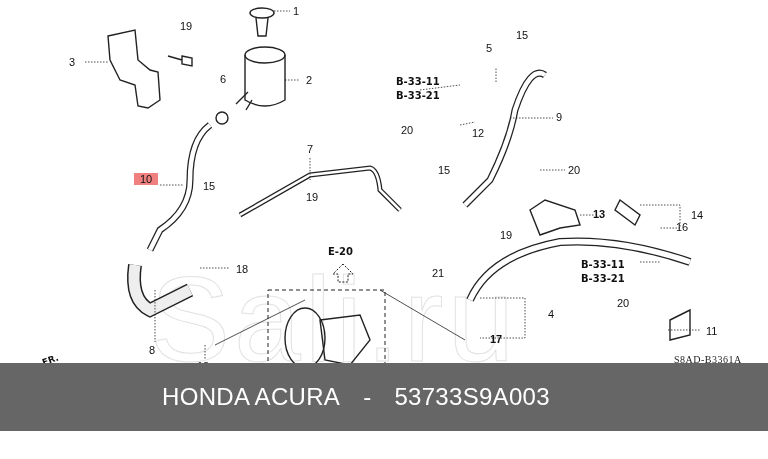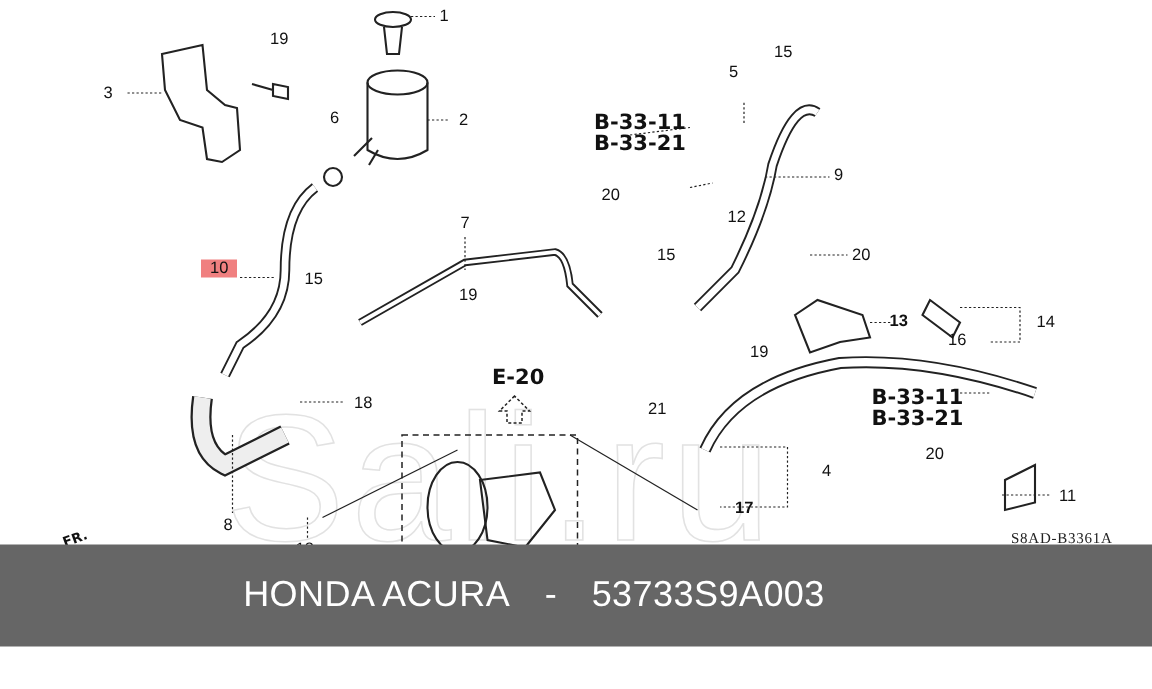--- a/index.html
+++ b/index.html
@@ -1,20 +1,20 @@
 <!DOCTYPE html>
 <html><head>
 <meta charset="utf-8">
 <style>
   html, body { margin:0; padding:0; background:#ffffff; }
   body { width:768px; height:459px; position:relative; overflow:hidden; font-family:"Liberation Sans", sans-serif; }
   #diagram { position:absolute; left:0; top:0; width:768px; height:383px; background:#fff; }
   #diagram svg { position:absolute; left:0; top:0; }
   .callout { position:absolute; font-family:"Liberation Sans", sans-serif; font-size:11px; color:#111; line-height:12px; white-space:nowrap; }
-  .ref { position:absolute; font-family:"DejaVu Sans", sans-serif; font-weight:bold; font-size:14px; color:#111; line-height:12px; white-space:nowrap; }
+  .ref { position:absolute; font-family:"DejaVu Sans", sans-serif; font-weight:bold; font-size:10px; color:#111; line-height:12px; white-space:nowrap; }
   .highlight { background:#f08080; padding:0 6px; }
   .code { position:absolute; font-family:"Liberation Serif", serif; font-size:10px; color:#222; letter-spacing:0.5px; }
   .watermark { position:absolute; font-family:"Liberation Sans", sans-serif; font-size:120px; color:transparent; -webkit-text-stroke:1px #e2e2e2; letter-spacing:4px; }
   #footer { position:absolute; left:0; top:363px; width:768px; height:68px; background:#666666; display:flex; align-items:center; justify-content:center;gap:16px; }
   #footer span { color:#ffffff; font-family:"Liberation Sans", sans-serif; font-size:24px; letter-spacing:0.3px; }
   .gap { display:inline-block; width:40px; }
 </style>
 </head>
 <body>
 
@@ -96,27 +96,27 @@
   <span class="callout" style="left:306px;top:74px;">2</span>
   <span class="callout" style="left:69px;top:56px;">3</span>
   <span class="callout" style="left:548px;top:308px;">4</span>
   <span class="callout" style="left:486px;top:42px;">5</span>
   <span class="callout" style="left:220px;top:73px;">6</span>
   <span class="callout" style="left:307px;top:143px;">7</span>
   <span class="callout" style="left:149px;top:344px;">8</span>
   <span class="callout" style="left:556px;top:111px;">9</span>
   <span class="callout highlight" style="left:134px;top:173px;">10</span>
   <span class="callout" style="left:706px;top:325px;">11</span>
-  <span class="callout" style="left:472px;top:139px;margin-left:13px;">12</span>
+  <span class="callout" style="left:472px;top:127px;">12</span>
   <span class="callout" style="left:593px;top:208px;font-weight:bold;">13</span>
   <span class="callout" style="left:691px;top:209px;">14</span>
   <span class="callout" style="left:516px;top:29px;">15</span>
   <span class="callout" style="left:203px;top:180px;">15</span>
   <span class="callout" style="left:438px;top:164px;">15</span>
-  <span class="callout" style="left:632px;top:221px;text-align:center;">16</span>
+  <span class="callout" style="left:676px;top:221px;text-align:center;">16</span>
   <span class="callout" style="left:490px;top:333px;font-weight:bold;">17</span>
   <span class="callout" style="left:236px;top:263px;">18</span>
   <span class="callout" style="left:197px;top:360px;">18</span>
   <span class="callout" style="left:180px;top:20px;">19</span>
   <span class="callout" style="left:306px;top:191px;">19</span>
   <span class="callout" style="left:500px;top:229px;">19</span>
   <span class="callout" style="left:401px;top:124px;">20</span>
   <span class="callout" style="left:568px;top:164px;">20</span>
   <span class="callout" style="left:617px;top:297px;">20</span>
   <span class="callout" style="left:432px;top:267px;">21</span>

